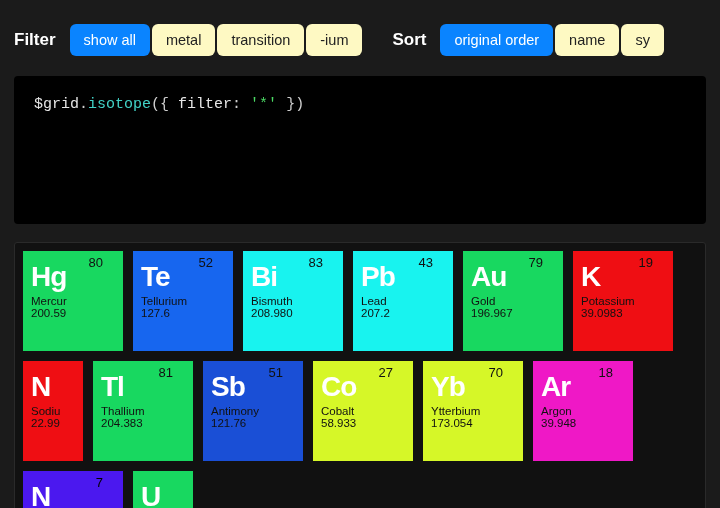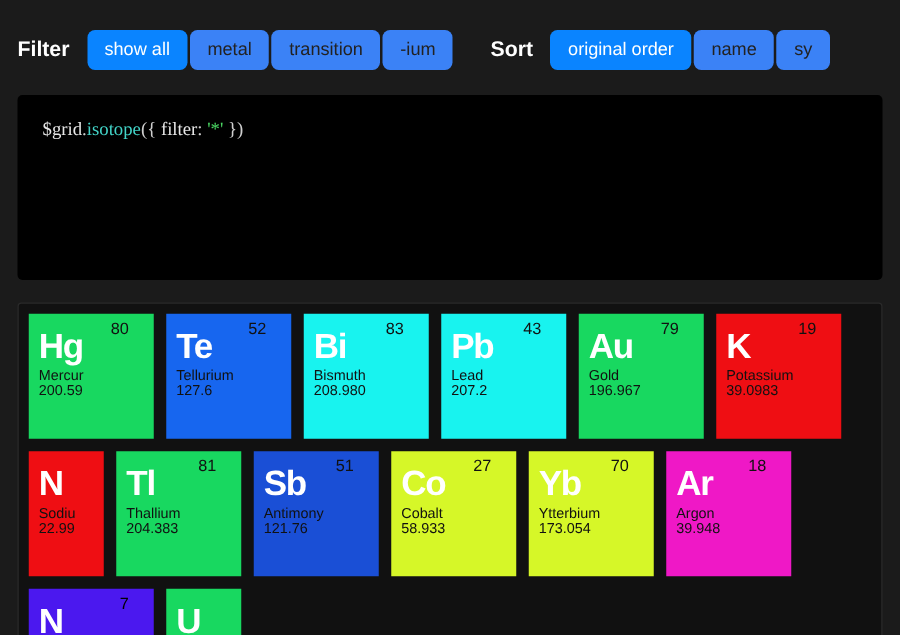--- a/index.html
+++ b/index.html
@@ -3,24 +3,24 @@
 <meta charset="utf-8">
 <style>
   *{box-sizing:border-box;margin:0;padding:0}
   html,body{width:720px;height:508px;overflow:hidden}
   body{background:#1b1b1b;font-family:"Segoe UI",Arial,sans-serif;color:#fff}
 
   .controls{display:flex;align-items:center;padding:24px 14px 12px 14px;gap:8px}
   .ctl-label{font-weight:700;font-size:17px;margin-right:6px}
   .btn-group{display:flex;gap:2px;margin-right:22px}
   .btn-group:last-child{margin-right:16px}
-  .btn{background:#3b82f6;color:#222;border-radius:6px;border:none;padding:8px 14px;font-size:14.5px;cursor:pointer;white-space:nowrap}
+  .btn{background:#fef9c3;color:#222;border-radius:6px;border:none;padding:8px 14px;font-size:14.5px;cursor:pointer;white-space:nowrap}
   .btn.active{background:#0a84ff;color:#fff}
 
-  .codebox{margin:8px 14px 0 14px;background:#000;border-radius:4px;padding:18px 20px;height:148px;font-family:Liberation Serif, serif;font-size:15px;line-height:1.4}
+  .codebox{margin:8px 14px 0 14px;background:#000;border-radius:4px;padding:18px 20px;height:148px;font-family:Liberation Mono, monospace;font-size:15px;line-height:1.4}
   .tok-id{color:#e7e7e7}
   .tok-fn{color:#42d3c7}
   .tok-punc{color:#cfcfcf}
   .tok-key{color:#e7e7e7}
   .tok-str{color:#4bd964}
 
   .grid-wrap{margin:18px 14px 0 14px;padding:8px;background:#111;border:1px solid #2a2a2a;border-radius:3px}
   .grid{display:flex;flex-wrap:wrap;gap:10px}
   .cell{width:100px;height:100px;position:relative;color:#000;padding:6px 8px 8px 8px;overflow:hidden}
   .cell.clip-r{width:60px}

